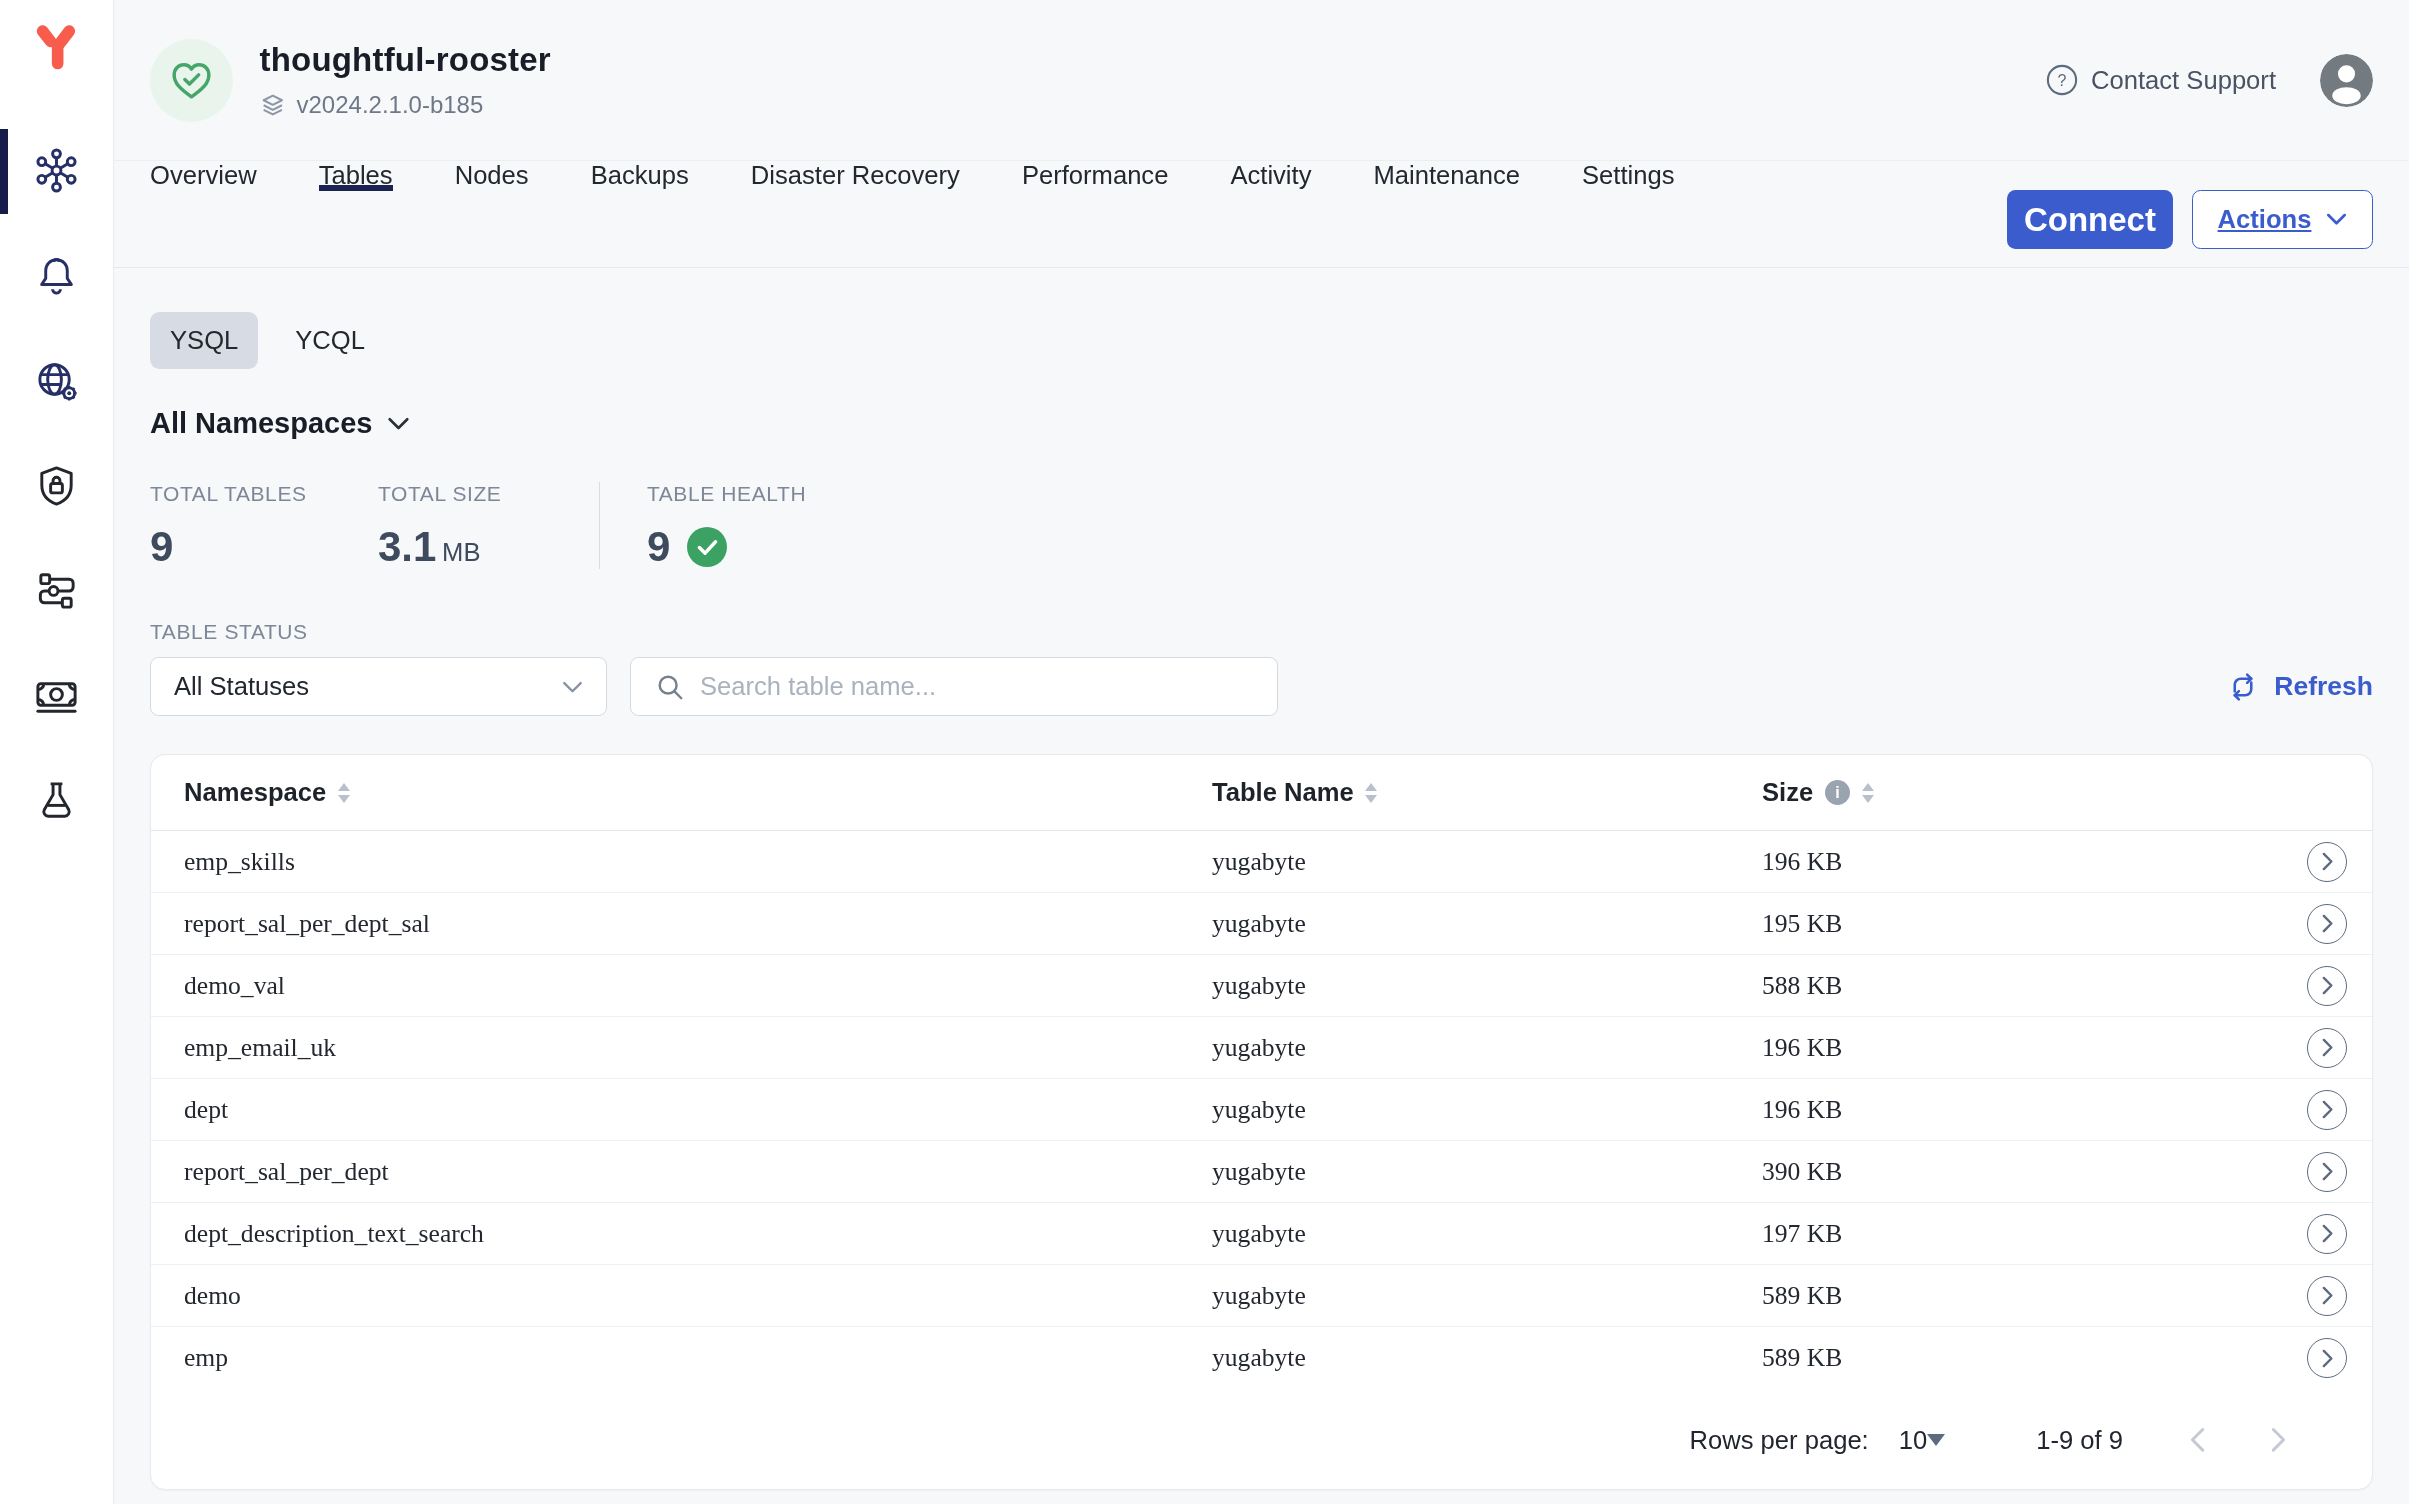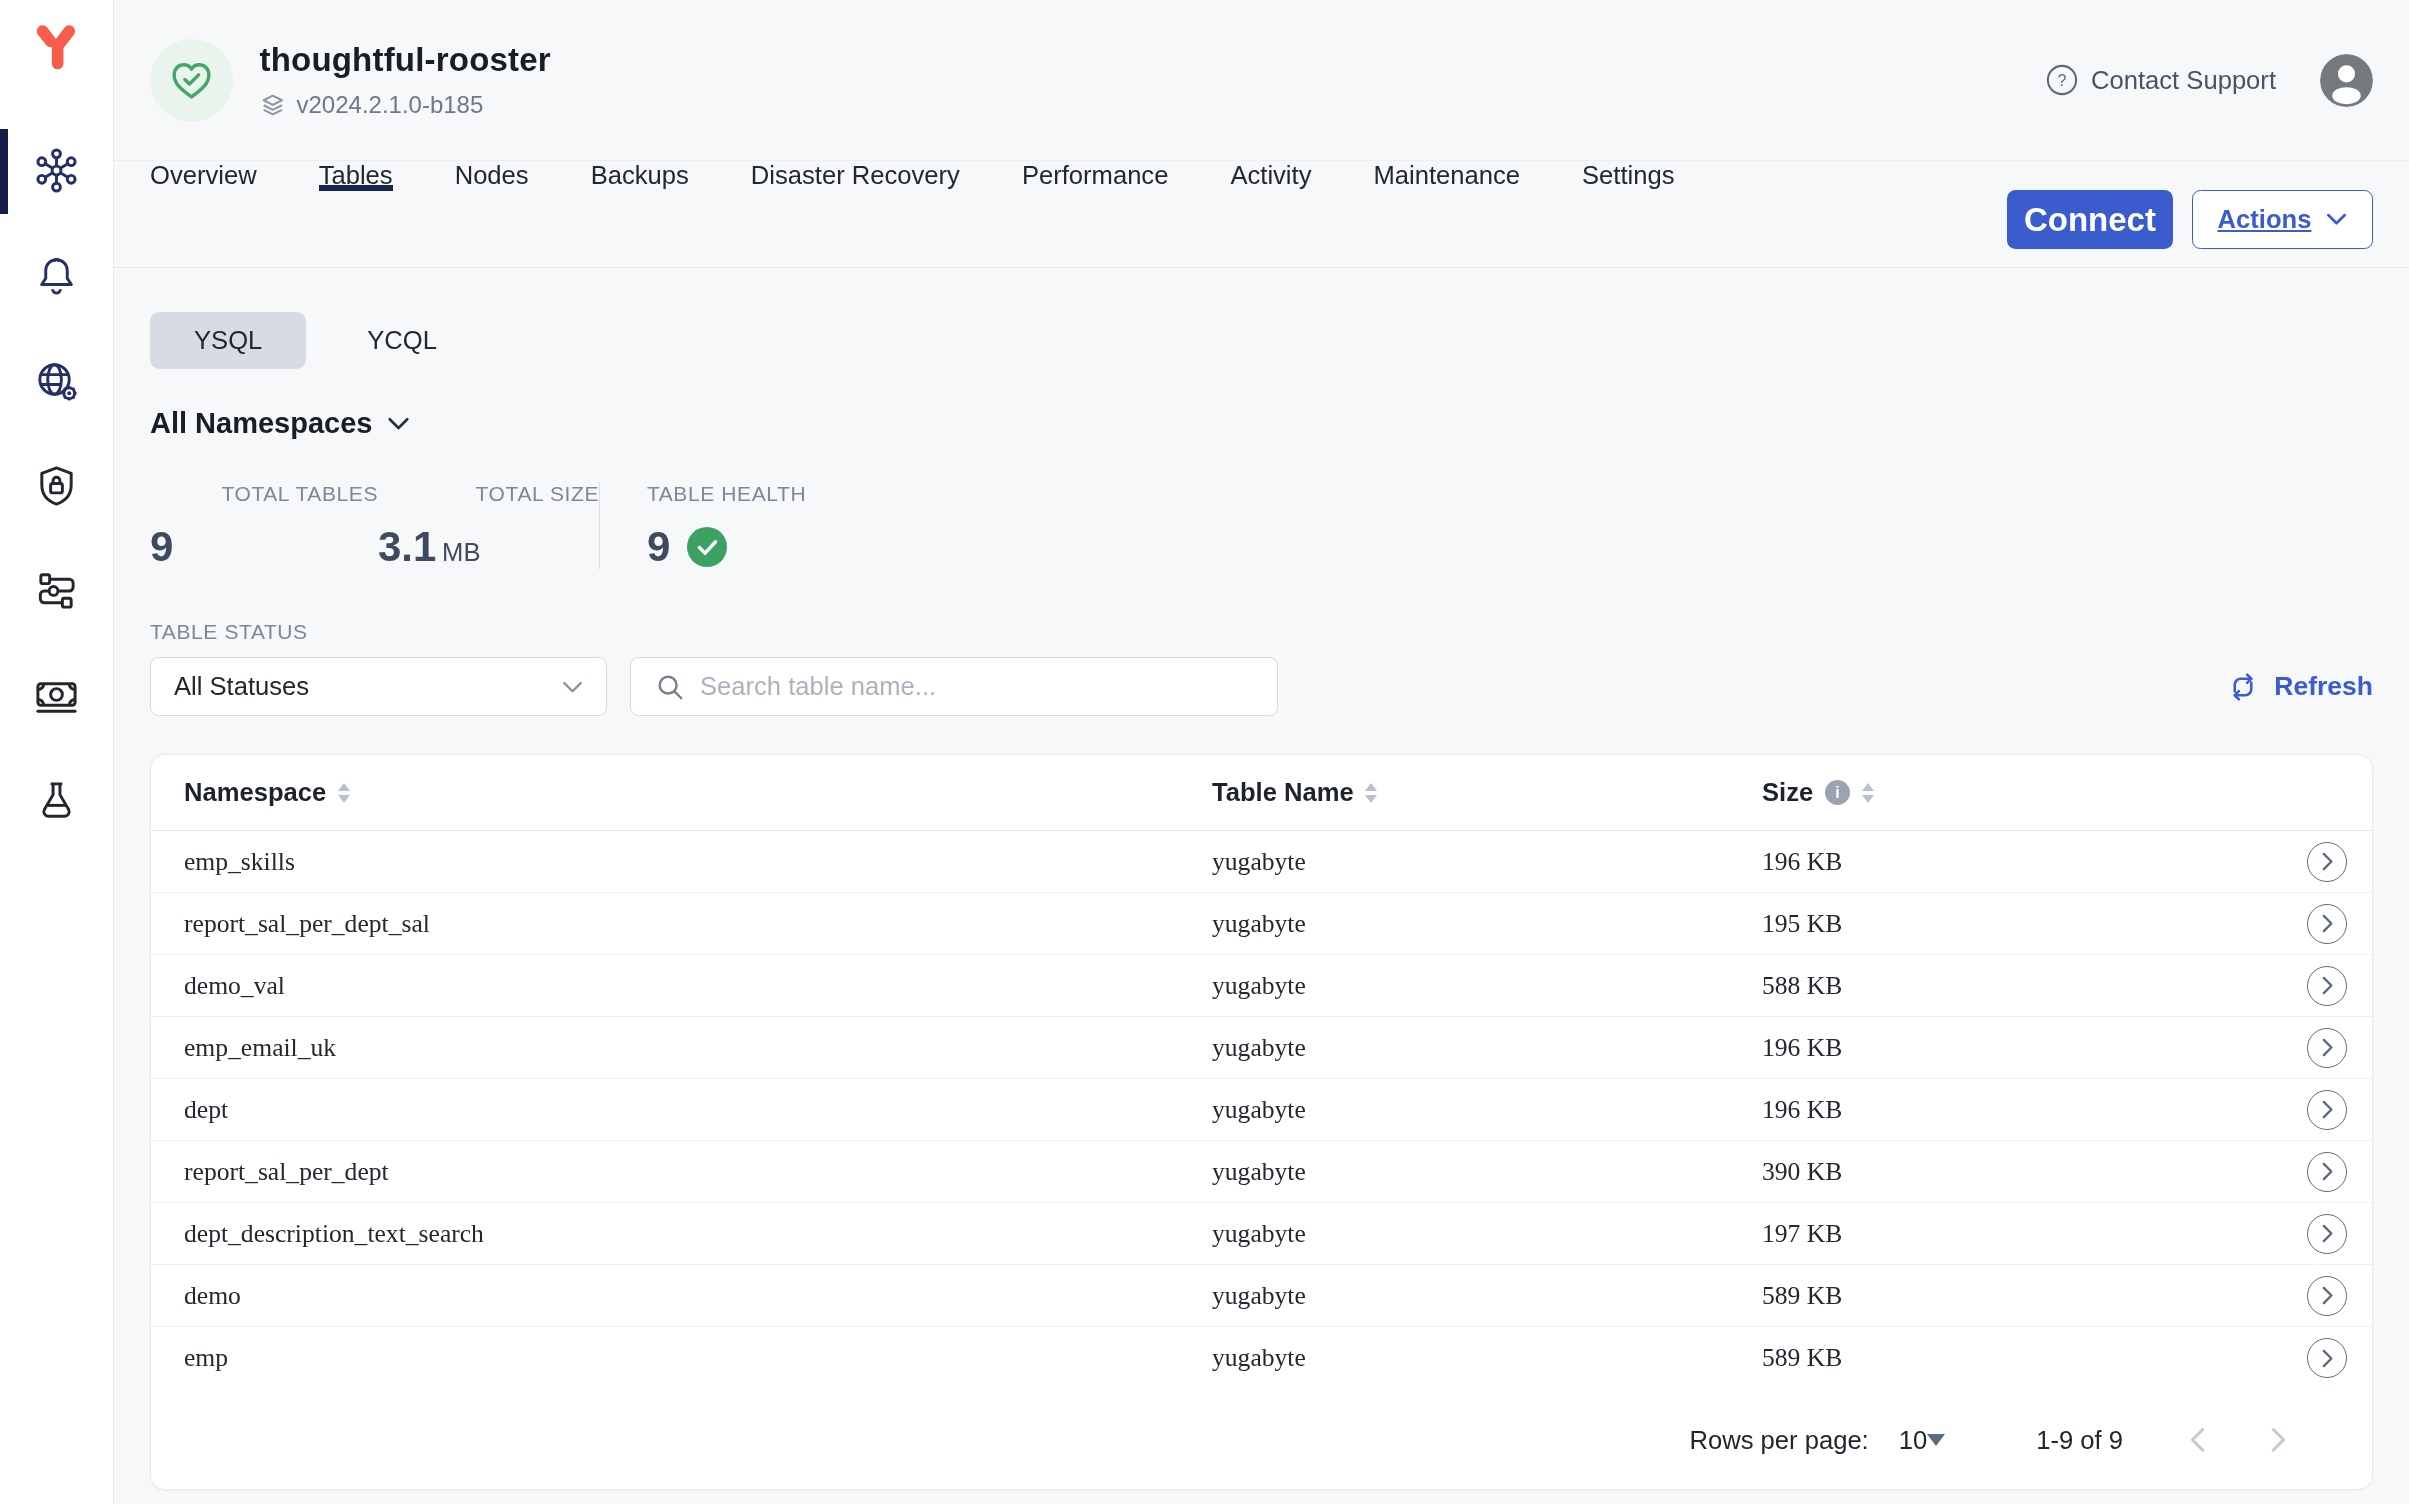--- a/index.html
+++ b/index.html
@@ -73,29 +73,29 @@
     font-size:33px;font-weight:600;font-family:inherit;cursor:pointer;
   }
   .btn-actions{
     background:#fff;color:var(--accent);border:1.9px solid var(--accent);border-radius:8.5px;height:59px;padding:0 24.6px;
     font-size:25.6px;font-weight:600;font-family:inherit;cursor:pointer;display:flex;align-items:center;gap:15px;text-decoration:underline;
   }
   
   .content{flex:1;padding:0 36px;display:flex;flex-direction:column;background:var(--page-bg);min-height:0;}
   .api-toggle{margin-top:44px;display:flex;align-items:center;gap:17px;}
   .api-opt{
-    font-size:25.6px;color:#23282f;padding:0 44px;height:57px;display:flex;align-items:center;border-radius:9.5px;cursor:pointer;
+    font-size:25.6px;color:#23282f;padding:0 20px;height:57px;display:flex;align-items:center;border-radius:9.5px;cursor:pointer;
   }
   .api-opt.selected{background:#d7dbe4;font-weight:500;}
   .ns-row{margin-top:38px;display:flex;align-items:center;gap:15px;cursor:pointer;}
   .ns-label{font-size:29px;font-weight:700;color:#181d27;}
   
   .stats{margin-top:42px;display:flex;align-items:flex-start;}
   .stat{display:flex;flex-direction:column;gap:17px;}
-  .stat-label{font-size:21px;letter-spacing:0.6px;color:var(--gray-label);text-align:right;}
+  .stat-label{font-size:21px;letter-spacing:0.6px;color:var(--gray-label);}
   .stat-value{font-size:42px;font-weight:600;color:var(--slate);display:flex;align-items:center;gap:5.7px;}
   .stat-unit{font-size:25.6px;font-weight:500;color:var(--slate);align-self:flex-end;padding-bottom:3.8px;}
   .stat.tables{width:228px;}
   .stat.size{width:221px;}
   .stats-divider{width:0.9px;background:#d9dee5;height:87px;margin-right:47px;}
   .health-check{width:40px;height:40px;margin-left:11.4px;}
   
   .status-label{margin-top:49px;font-size:21px;letter-spacing:0.6px;color:var(--gray-label);}
   .controls{margin-top:13.2px;display:flex;align-items:center;}
   .select{

